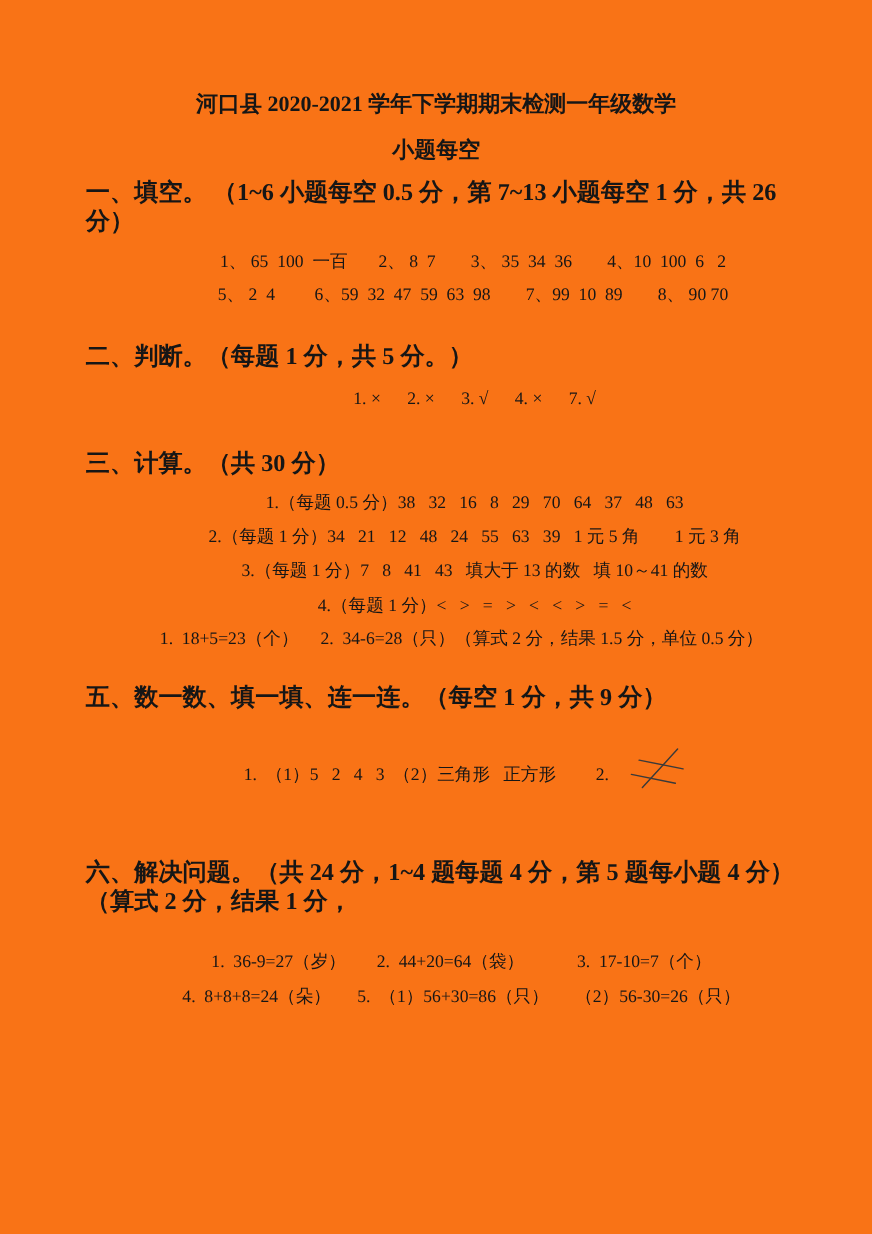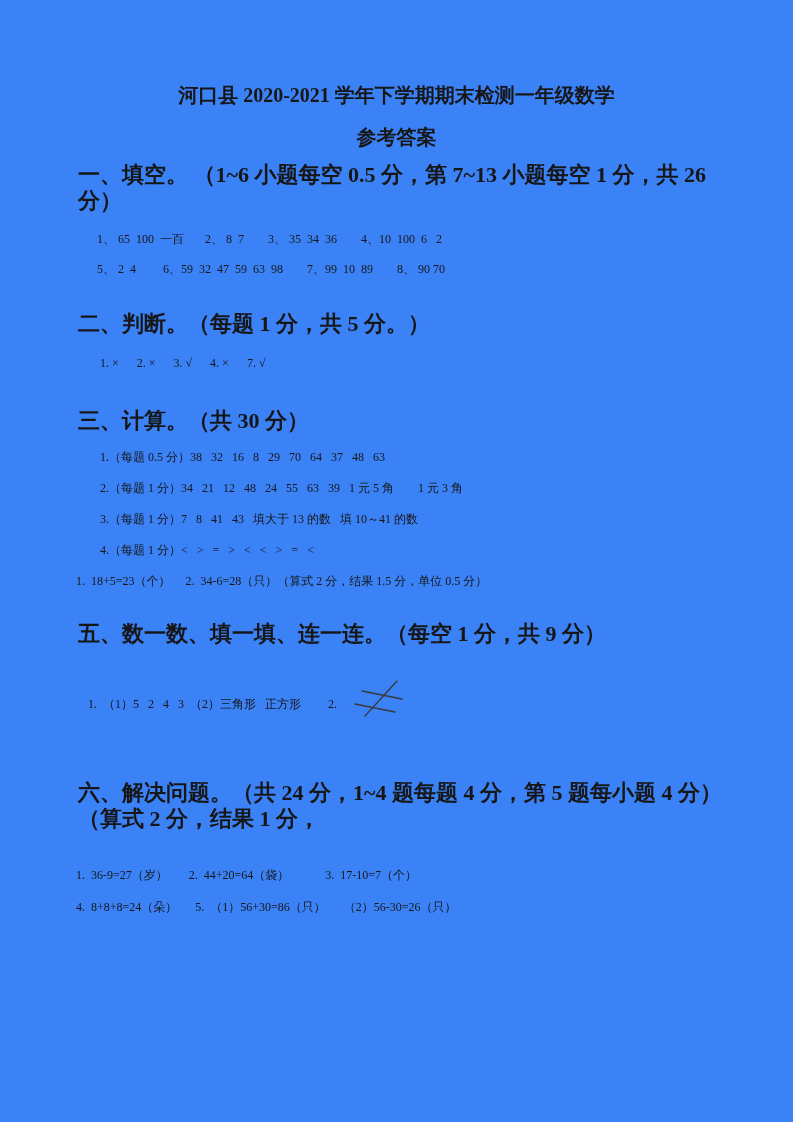--- a/index.html
+++ b/index.html
@@ -10,21 +10,21 @@
   body {
     width: 793px;
     height: 1122px;
     color: #161616;
     font-family: "Liberation Serif", "DejaVu Serif", serif;
   }
   .page {
     position: relative;
     width: 793px;
     height: 1122px;
-    background: #3b82f6;
+    background: #f97316;
     overflow: hidden;
   }
   .title {
     padding-top: 83px;
     text-align: center;
     font-size: 20px;
     font-weight: bold;
     line-height: 24px;
     white-space: pre-wrap;
   }
@@ -38,23 +38,24 @@
   .heading {
     margin-left: 78px;
     margin-right: 40px;
     font-size: 22px;
     font-weight: bold;
     line-height: 26px;
     white-space: pre-wrap;
   }
   .row {
     margin-right: 30px;
-    font-size: 12px;
+    font-size: 16px;
     line-height: 30px;
     white-space: pre-wrap;
+    text-align: center;
   }
   .indent-a { margin-left: 97px; }
   .indent-b { margin-left: 100px; }
   .indent-c { margin-left: 76px; }
 
   #s1-heading { margin-top: 13px; }
   #s1-row1   { margin-top: 10px; }
   #s2-heading { margin-top: 27px; }
   #s2-row    { margin-top: 11px; }
   #s3-heading { margin-top: 30px; }
@@ -79,21 +80,21 @@
     stroke-width: 1.3;
     stroke-linecap: round;
   }
 </style>
 </head>
 <body>
 
 <div class="page">
 
   <div class="title">河口县 2020-2021 学年下学期期末检测一年级数学</div>
-  <div class="subtitle">参考答案</div>
+  <div class="subtitle">小题每空</div>
 
   <div id="s1-heading" class="heading">一、填空。 （1~6 小题每空 0.5 分，第 7~13 小题每空 1 分，共 26 分）</div>
   <div id="s1-row1" class="row indent-a">1、 65  100  一百       2、 8  7        3、 35  34  36        4、10  100  6   2</div>
   <div class="row indent-a">5、 2  4         6、59  32  47  59  63  98        7、99  10  89        8、 90 70</div>
 
   <div id="s2-heading" class="heading">二、判断。（每题 1 分，共 5 分。）</div>
   <div id="s2-row" class="row indent-b">1. ×      2. ×      3. √      4. ×      7. √</div>
 
   <div id="s3-heading" class="heading">三、计算。（共 30 分）</div>
   <div id="s3-row1" class="row indent-b s3row">1.（每题 0.5 分）38   32   16   8   29   70   64   37   48   63</div>

